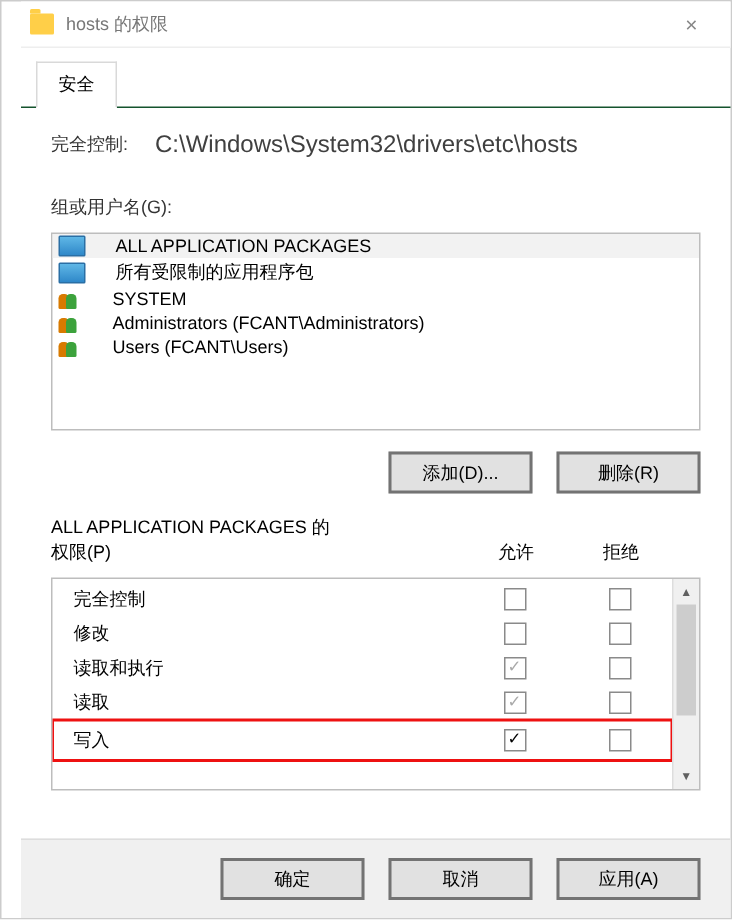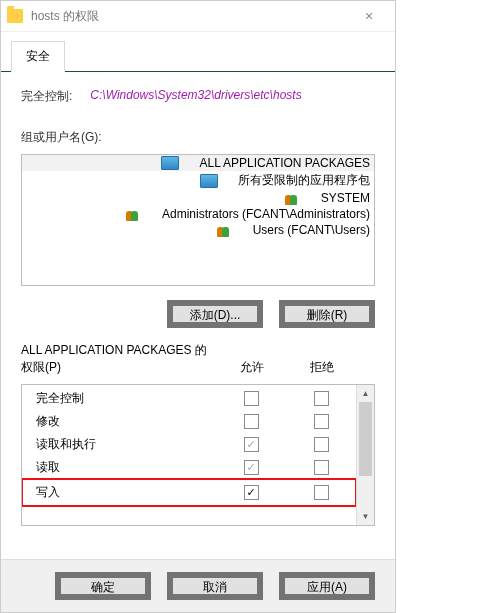--- a/index.html
+++ b/index.html
@@ -4,27 +4,28 @@
 <style>
   html, body {
     margin: 0;
     padding: 0;
     font-family: "Microsoft YaHei", "Segoe UI", sans-serif;
     font-size: 12px;
     background: #fff;
     color: #000;
   }
   .window {
-    width: 396px;
+    width: 488px;
     height: 613px;
     border: 1px solid #ccc;
     box-sizing: border-box;
     display: flex;
     flex-direction: column;
     background: #fff;
+    padding-left: 13px;
   }
   .titlebar {
     height: 30px;
     display: flex;
     align-items: center;
     padding: 0 6px;
     background: #fff;
     border-bottom: 1px solid #eee;
   }
   .titlebar .folder-icon {
@@ -79,37 +80,35 @@
   .row {
     display: flex;
     gap: 18px;
     align-items: flex-start;
   }
   .label {
     color: #333;
     font-size: 12px;
   }
   .path {
-    color: #a21caf;
-    font-size: 12px;
-    font-style: italic;
+    color: #404040;
+    font-size: 16px;
   }
   .listbox {
     border: 1px solid #bdbdbd;
     height: 130px;
     overflow: hidden;
     background: #fff;
   }
   .listitem {
     display: flex;
     align-items: center;
     gap: 20px;
     padding: 1px 4px;
     font-size: 12px;
-    justify-content: flex-end;
   }
   .listitem.selected {
     background: #f2f2f2;
   }
   .pc-icon {
     display: inline-block;
     width: 16px; height: 12px;
     background: linear-gradient(#5fb7e6, #2f88c9);
     border: 1px solid #2a6fa5;
     border-radius: 1px;
@@ -129,21 +128,21 @@
   .btnrow {
     display: flex;
     justify-content: flex-end;
     gap: 16px;
     margin-top: 6px;
   }
   button.std {
     min-width: 96px;
     height: 28px;
     background: #e1e1e1;
-    border: 6px solid #737373;
+    border: 2px solid #737373;
     font-family: inherit;
     font-size: 12px;
     cursor: pointer;
   }
   .perm-header {
     display: grid;
     grid-template-columns: 1fr 70px 70px;
     align-items: end;
     margin-top: 6px;
     font-size: 12px;

